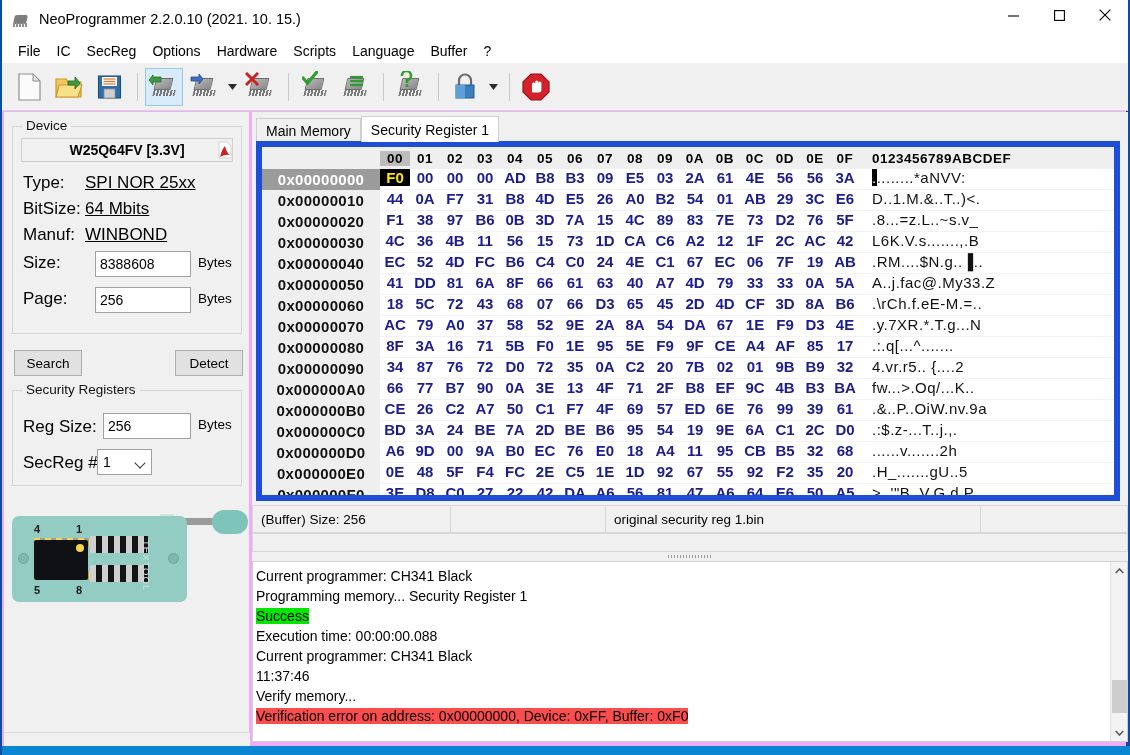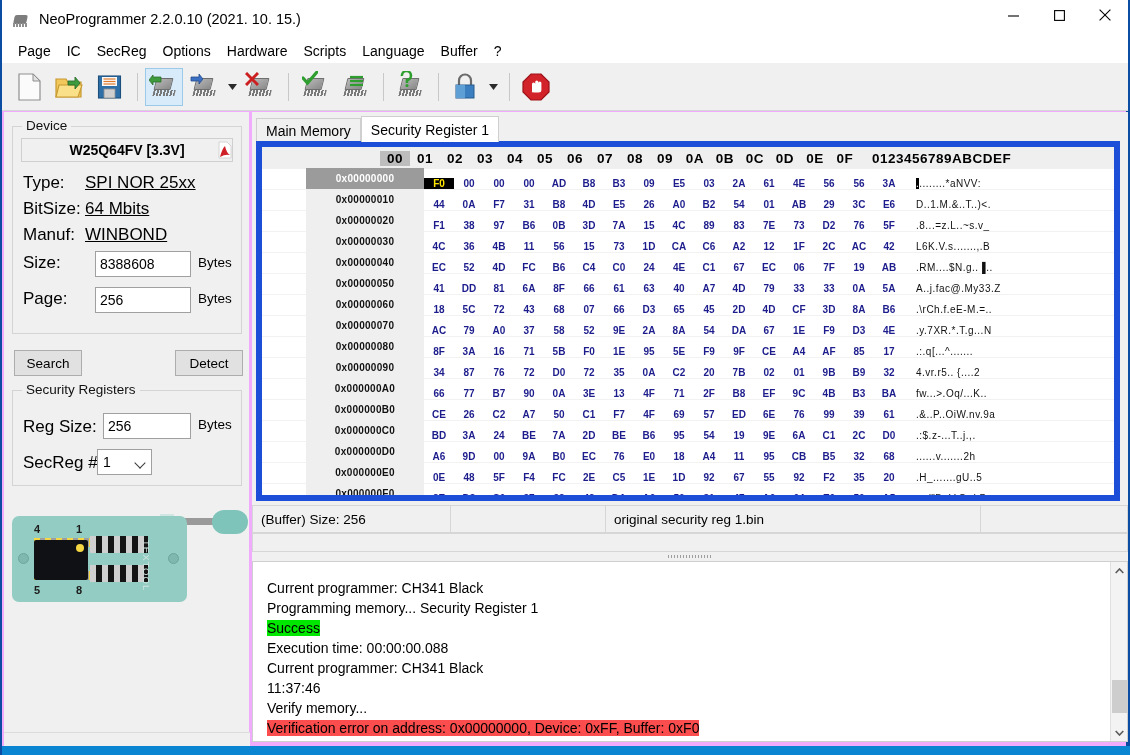--- a/index.html
+++ b/index.html
@@ -220,24 +220,23 @@
   }
   #hexhdr .addr-sp { width: 118px; }
   #hexhdr .colh {
     width: 30px; text-align: center; letter-spacing: 0.5px;
   }
   #hexhdr .colh.sel { background: #bdbdbd; }
   #hexhdr .asciih {
     margin-left: 12px; letter-spacing: 0.5px;
   }
   .hexrow {
-    position: relative; height: 21px; display: flex; align-items: flex-end;
-    font-size: 10px;
+    position: relative; height: 21px; display: flex; align-items: flex-start;
+    font-size: 15px;
     border-bottom: 1px solid #f2f2f2;
-    padding-left: 44px;
   }
   .hexrow .addr {
     width: 118px; height: 21px; background: #efefef; color: #111;
     display: flex; align-items: center; justify-content: center;
     font-weight: bold; letter-spacing: 0.3px;
   }
   .hexrow.first .addr { background: #9b9b9b; color: #ffffff; }
   .hexrow .byte {
     width: 30px; text-align: center; color: #1c1c8c; font-weight: bold;
   }
@@ -270,21 +269,21 @@
     width: 44px; height: 3px;
     background: repeating-linear-gradient(90deg,#9e9e9e 0 1px,transparent 1px 3px);
   }
 
   
   #logpanel {
     position: absolute; left: 250px; top: 561px; width: 876px; height: 181px;
     background: #ffffff; border: 1px solid #cfcfcf;
     overflow: hidden;
   }
-  #loginner { position: absolute; left: 0; top: 12px; width: 845px; padding: 4px 0 0 14px; }
+  #loginner { position: absolute; left: 0; top: 0; width: 845px; padding: 4px 0 0 3px; }
   .logline {
     font-size: 14px; color: #000; height: 20px; line-height: 20px;
     white-space: pre;
   }
   .logline .hl-ok { background: #00e800; }
   .logline .hl-err { background: #fb4d4d; }
   #logscroll {
     position: absolute; right: 0; top: 0; width: 17px; height: 179px;
     background: #f3f3f3; border-left: 1px solid #e0e0e0;
   }
@@ -334,21 +333,21 @@
       <div class="wbtn" id="wclose">
         <svg width="12" height="12" viewBox="0 0 12 12">
             <line x1="0.6" y1="0.6" x2="11.4" y2="11.4" stroke="#000" stroke-width="1.1"></line>
             <line x1="11.4" y1="0.6" x2="0.6" y2="11.4" stroke="#000" stroke-width="1.1"></line>
           </svg>
       </div>
     </div>
   </div>
 
   <div id="menubar">
-    <div class="menu-item">Page</div>
+    <div class="menu-item">File</div>
     <div class="menu-item">IC</div>
     <div class="menu-item">SecReg</div>
     <div class="menu-item">Options</div>
     <div class="menu-item">Hardware</div>
     <div class="menu-item">Scripts</div>
     <div class="menu-item">Language</div>
     <div class="menu-item">Buffer</div>
     <div class="menu-item">?</div>
   </div>
 

